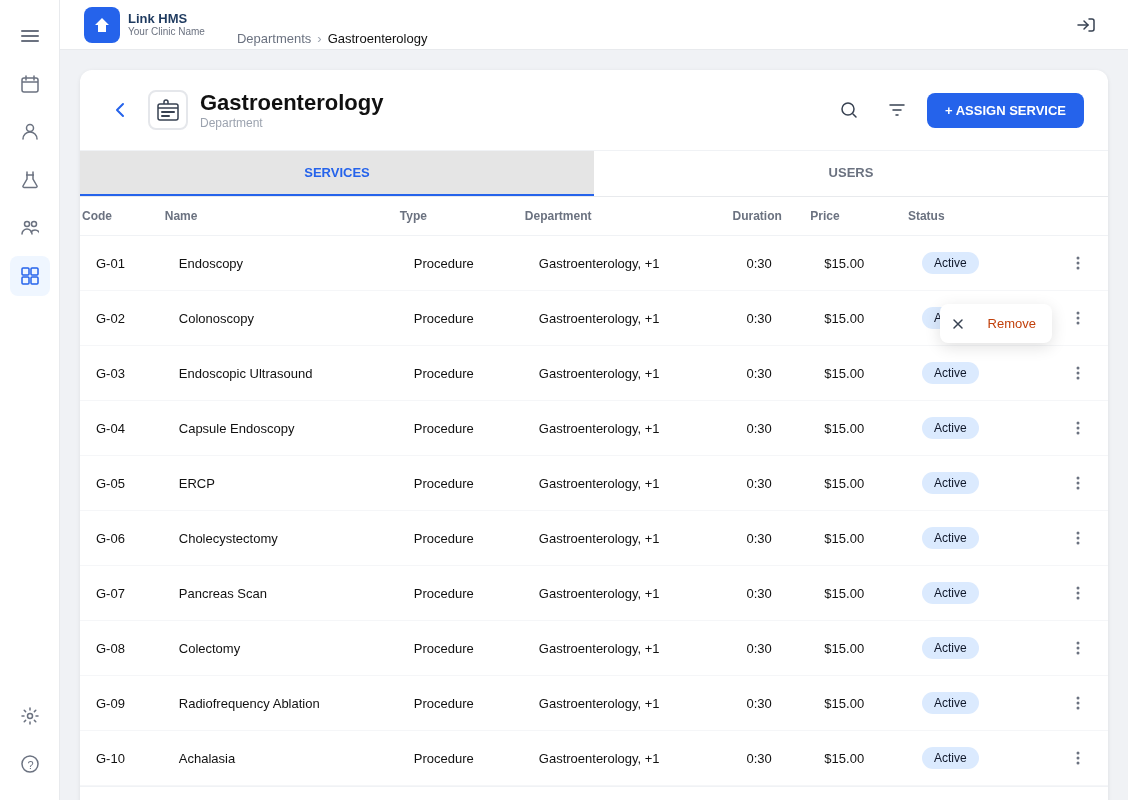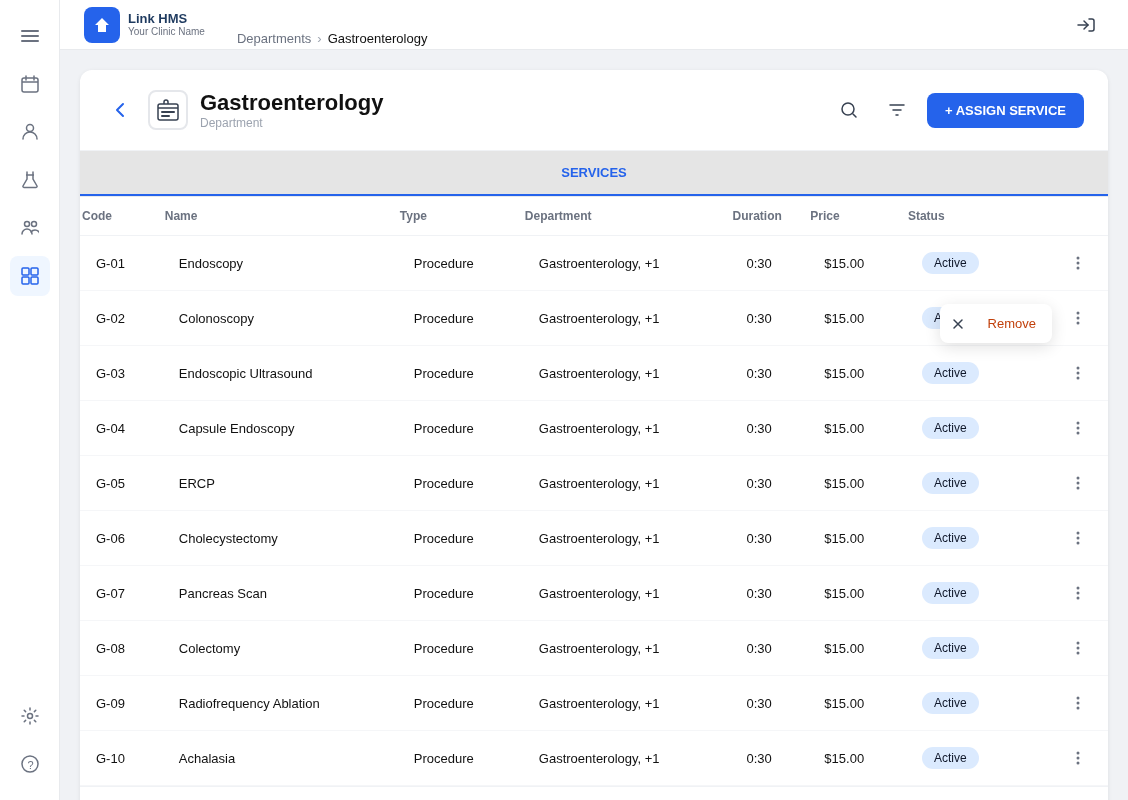--- a/index.html
+++ b/index.html
@@ -354,20 +354,21 @@
           <svg width="20" height="20" viewBox="0 0 20 20" fill="none">
             <path d="M3 5h14M6 10h8M9 15h2" stroke="#374151" stroke-width="1.5" stroke-linecap="round"></path>
           </svg>
         </div>
         <button class="assign-btn">+ ASSIGN SERVICE</button>
       </div>
     </div>
 
     <div class="tabs">
       <div class="tab active">SERVICES</div>
+      <div class="tab">USERS</div>
     </div>
 
     <div class="table-wrap">
       <table>
         <thead>
           <tr>
             <th>Code</th>
             <th>Name</th>
             <th>Type</th>
             <th>Department</th>

